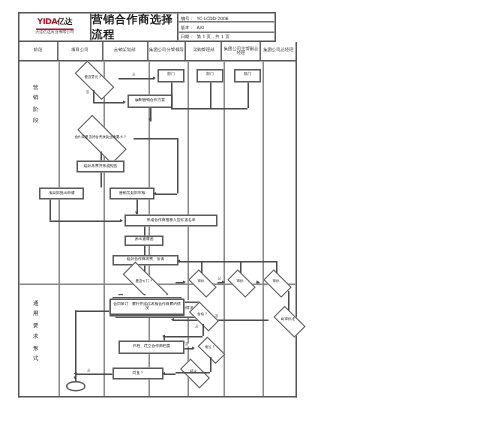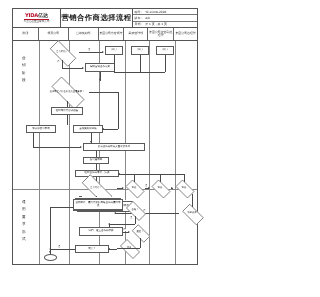--- a/index.html
+++ b/index.html
@@ -2,21 +2,21 @@
 <html><head>
 <meta charset="utf-8">
 <style>
   html,body{margin:0;padding:0;background:#ffffff;}
   body{width:210px;height:297px;overflow:hidden;
        font-family:"DejaVu Sans","Liberation Sans",sans-serif;
        color:#1a1a1a;}
   .page{position:relative;width:210px;height:297px;background:#fff;}
 
   
-  .hdr{position:absolute;left:12px;top:8px;width:186px;height:20px;
+  .hdr{position:absolute;left:12px;top:8px;width:172px;height:20px;
        border:0.6px solid #555;box-sizing:border-box;display:flex;}
   .hdr-logo{width:48px;border-right:0.6px solid #555;box-sizing:border-box;
        display:flex;flex-direction:column;align-items:center;justify-content:center;}
   .logo-main{font-size:5.2px;font-weight:bold;color:#b8112a;letter-spacing:-0.2px;
        line-height:6px;white-space:nowrap;}
   .logo-main .cn{color:#1a1a1a;}
   .logo-sub{font-size:2.6px;color:#333;line-height:3.4px;white-space:nowrap;
        border-top:0.4px solid #b8112a;margin-top:0.5px;padding-top:0.5px;}
   .hdr-title{flex:1;border-right:0.6px solid #555;box-sizing:border-box;
        display:flex;align-items:center;justify-content:center;}

